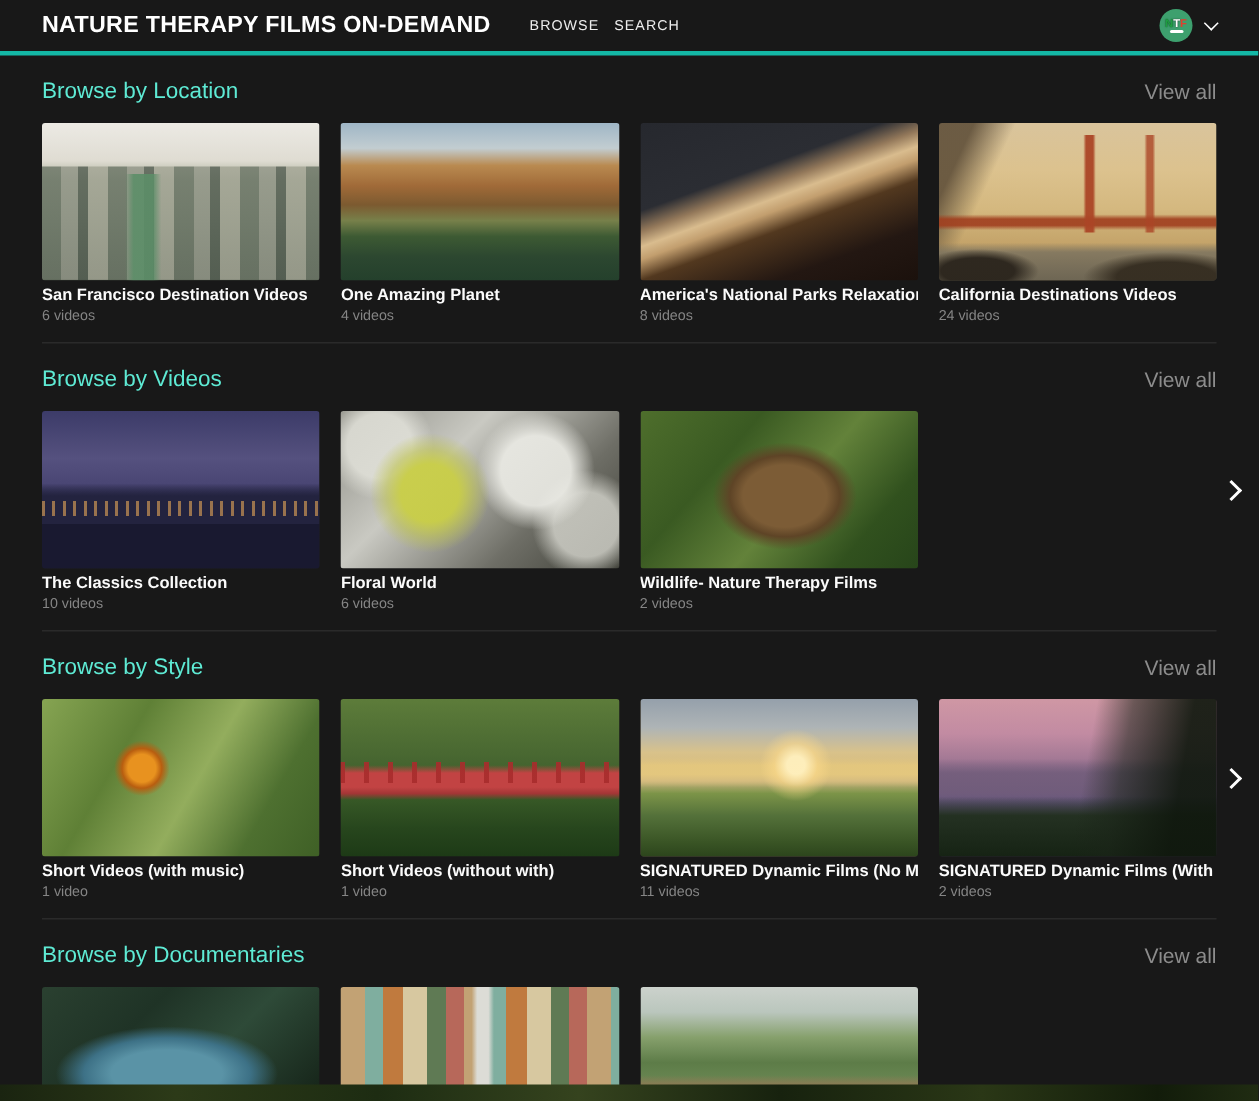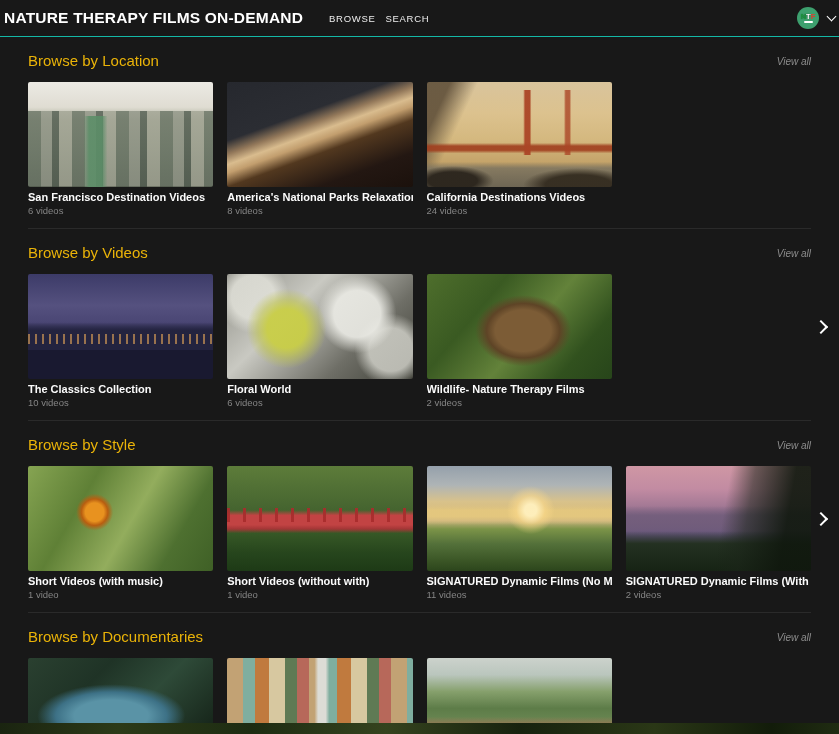--- a/index.html
+++ b/index.html
@@ -7,21 +7,21 @@
   body {
     background:#181818;
     font-family:"Liberation Sans", sans-serif;
     color:#fff;
     position:relative;
   }
 
   
   .app-header {
     height:37px; display:flex; align-items:center;
-    padding:0 4px; border-bottom:1px solid #14b8a6;
+    padding:0 28px; border-bottom:3px solid #14b8a6;
   }
   .brand { font-size:15.5px; font-weight:700; letter-spacing:.2px; color:#fff; cursor:pointer; }
   .nav { display:flex; align-items:center; margin-left:16px; }
   .nav-item { font-size:9.5px; letter-spacing:.7px; color:#ededed; margin-left:10px; cursor:pointer; }
   .spacer { flex:1; }
   .account { display:flex; align-items:center; cursor:pointer; }
   .avatar {
     width:22px; height:22px; border-radius:50%; background:#3da06e;
     display:flex; flex-direction:column; align-items:center; justify-content:center;
   }
@@ -31,22 +31,22 @@
   .avatar .l-f { color:#e23d2e; }
   .avatar .bar { width:9px; height:2px; background:#fff; border-radius:1px; margin-top:1px; }
   .caret-down {
     width:7px; height:7px; border-right:1.5px solid #fff; border-bottom:1.5px solid #fff;
     transform:rotate(45deg); margin:0 0 3px 9px;
   }
 
   
   .section { position:relative; padding:16px 28px 12px; }
   .sec-head { display:flex; align-items:center; justify-content:space-between; margin-bottom:13px; }
-  .sec-title { font-size:15px; font-weight:400; color:#eab308; line-height:16px; }
-  .view-all { font-size:10px; color:#8c8c8c; text-decoration:none; cursor:pointer;font-style:italic; }
+  .sec-title { font-size:15px; font-weight:400; color:#5eead4; line-height:16px; }
+  .view-all { font-size:14px; color:#8c8c8c; text-decoration:none; cursor:pointer; }
   .divider { height:1px; background:#2a2a2a; margin:0 28px; }
 
   .row { display:grid; grid-template-columns:repeat(4,1fr); gap:14px; }
   .card { cursor:pointer; min-width:0; }
   .thumb { height:105px; border-radius:2px; background-color:#222; background-repeat:no-repeat; background-size:100% 100%; }
   .card-title {
     margin-top:4px; font-size:11px; font-weight:700; color:#fbfbfb; line-height:13px;
     white-space:nowrap; overflow:hidden;
   }
   .card-count { margin-top:1px; font-size:9.5px; color:#858585; line-height:11px; }
@@ -194,20 +194,25 @@
     <h2 class="sec-title">Browse by Location</h2>
     <a class="view-all">View all</a>
   </div>
   <div class="row">
     <div class="card">
       <div class="thumb th-sf"></div>
       <div class="card-title">San Francisco Destination Videos</div>
       <div class="card-count">6 videos</div>
     </div>
     <div class="card">
+      <div class="thumb th-planet"></div>
+      <div class="card-title">One Amazing Planet</div>
+      <div class="card-count">4 videos</div>
+    </div>
+    <div class="card">
       <div class="thumb th-dunes"></div>
       <div class="card-title">America's National Parks Relaxation ...</div>
       <div class="card-count">8 videos</div>
     </div>
     <div class="card">
       <div class="thumb th-gate"></div>
       <div class="card-title">California Destinations Videos</div>
       <div class="card-count">24 videos</div>
     </div>
   </div>

